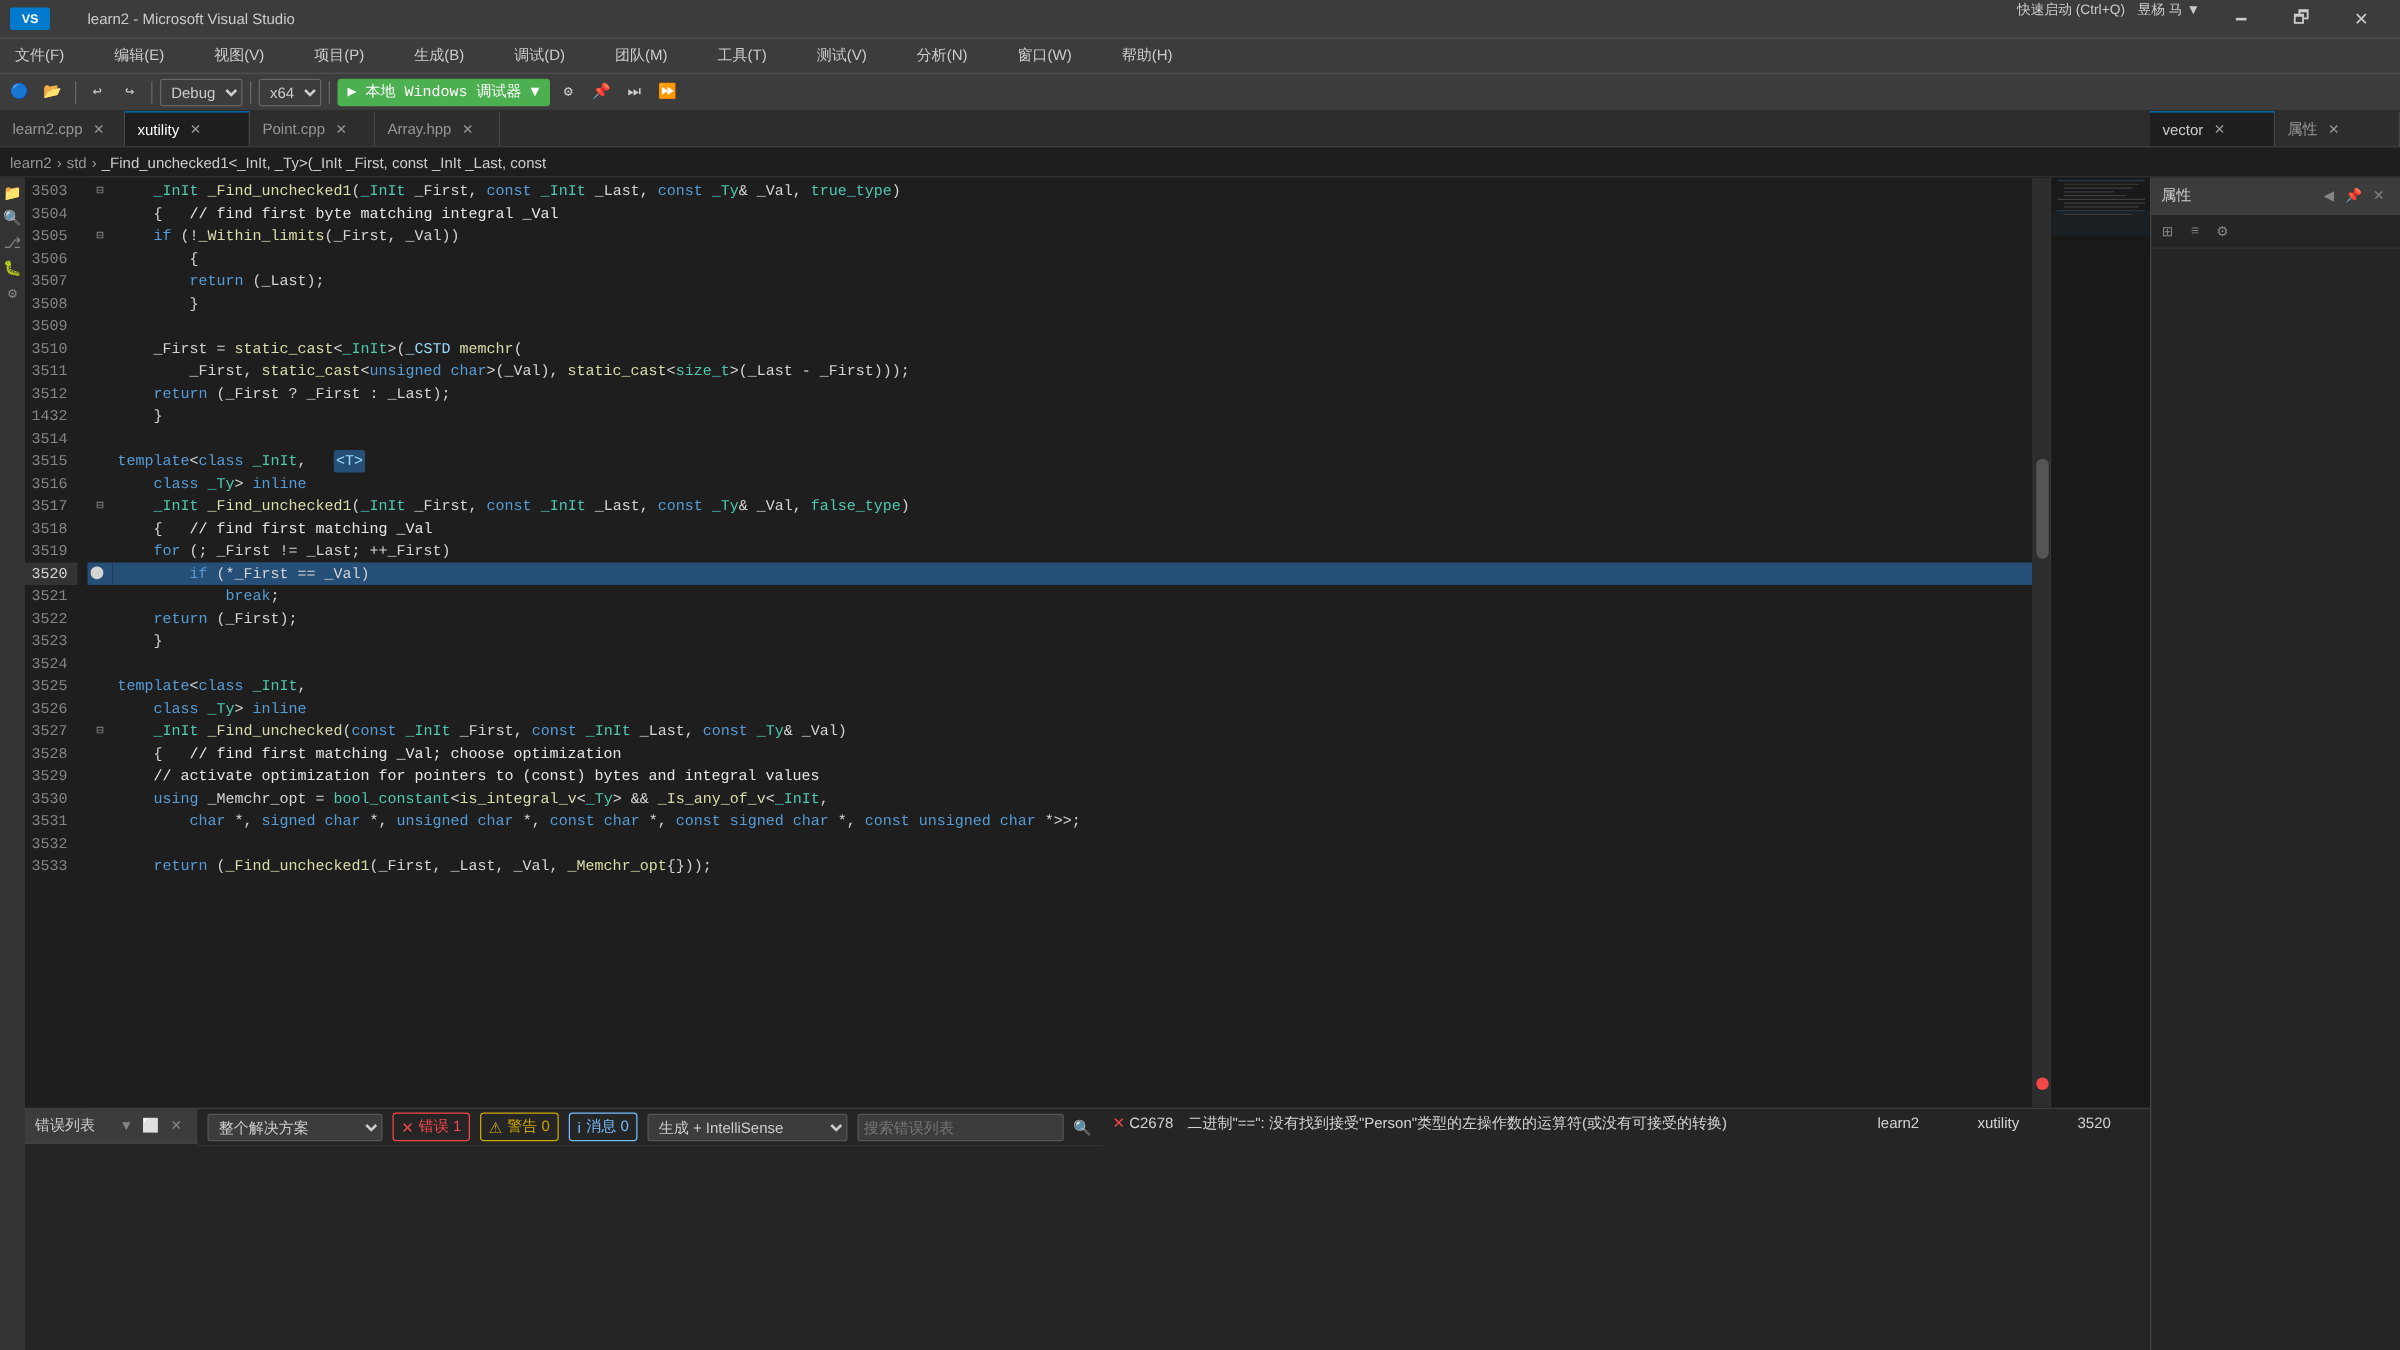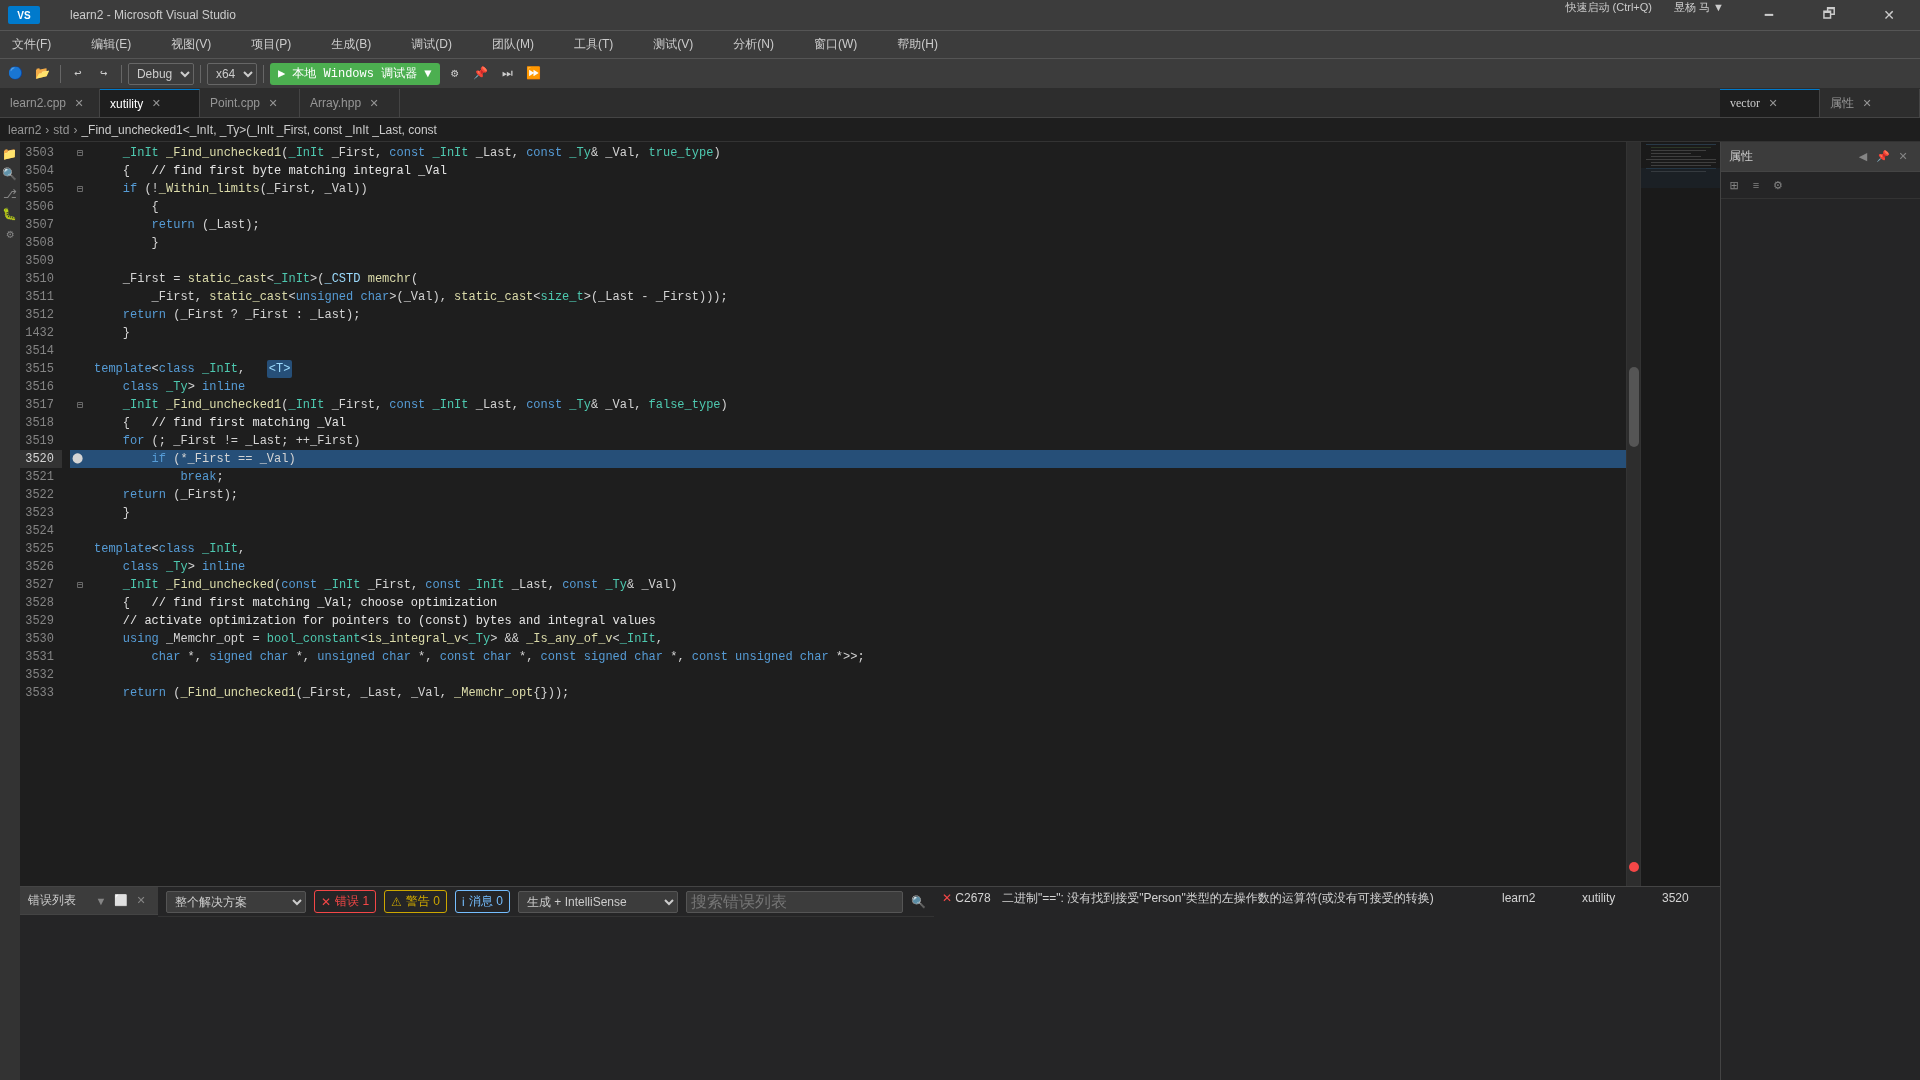--- a/index.html
+++ b/index.html
@@ -30,21 +30,21 @@
       margin-right: 8px;
       background: #007acc;
       border-radius: 2px;
       display: flex; align-items: center; justify-content: center;
       color: white;
       font-size: 10px;
       font-weight: bold;
     }
     .title-bar-text { flex: 1; padding-left: 22px; }
     .title-bar-controls {
-      display: flex; gap: 14px;
+      display: flex; gap: 2px;
     }
     .title-bar-btn {
       width: 46px; height: 30px;
       display: flex; align-items: center; justify-content: center;
       color: #cccccc;
       font-size: 14px;
       cursor: pointer;
     }
 
     
@@ -356,21 +356,21 @@
       border-radius: 2px;
       width: 160px;
     }
     .error-search {
       flex: 1;
       background: #3c3c3c;
       border: 1px solid #555;
       color: #cccccc;
       height: 22px;
       padding: 0 4px;
-      font-size: 16px;
+      font-size: 12px;
       border-radius: 2px;
     }
 
     .error-table {
       flex: 1;
       overflow: hidden;
     }
     .error-table-header {
       display: flex;
       align-items: center;
@@ -473,21 +473,21 @@
   <div class="tab">
     <span>Point.cpp</span>
     <span class="tab-close">✕</span>
   </div>
   <div class="tab">
     <span>Array.hpp</span>
     <span class="tab-close">✕</span>
   </div>
   <div style="flex:1;"></div>
 
-  <div style="margin-left:auto;display:flex;align-items:flex-end;font-family:Liberation Serif, serif;">
+  <div style="margin-left:auto;display:flex;align-items:flex-end;">
     <div class="tab" style="background:#1e1e1e;color:#cccccc;border-top:1px solid #007acc;">
       <span>vector</span>
       <span class="tab-close">✕</span>
     </div>
     <div class="tab">
       <span>属性</span>
       <span class="tab-close">✕</span>
     </div>
   </div>
 </div>

